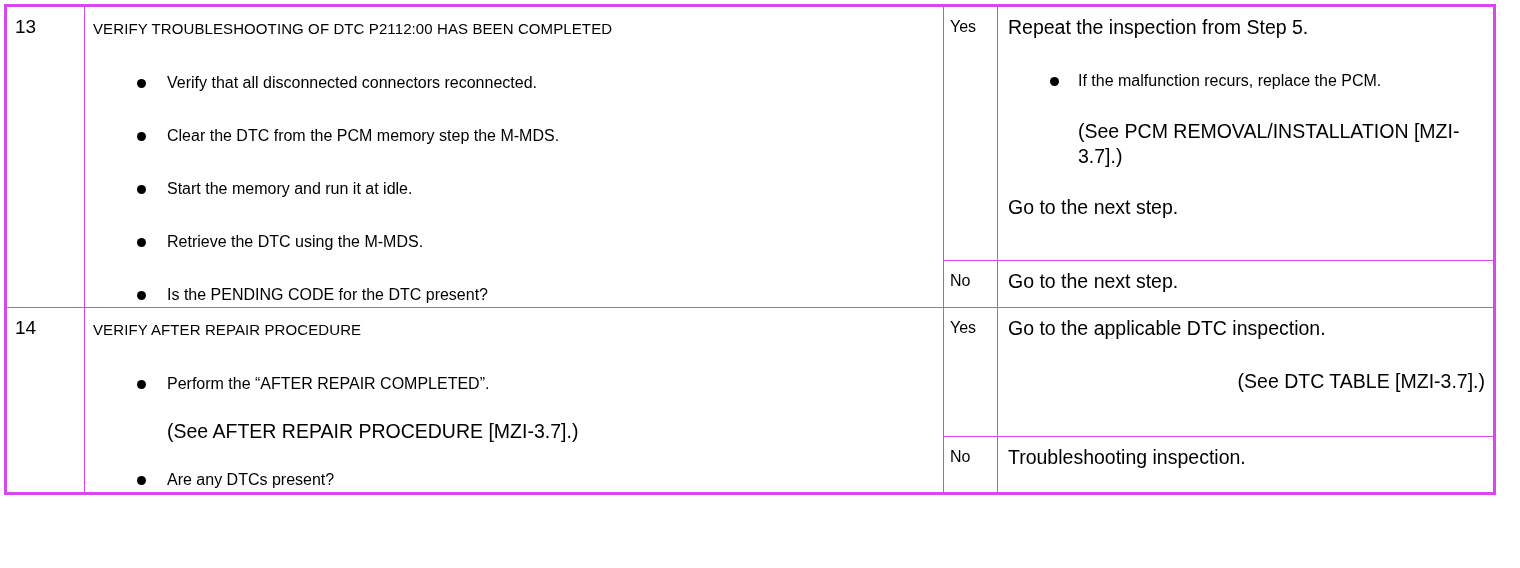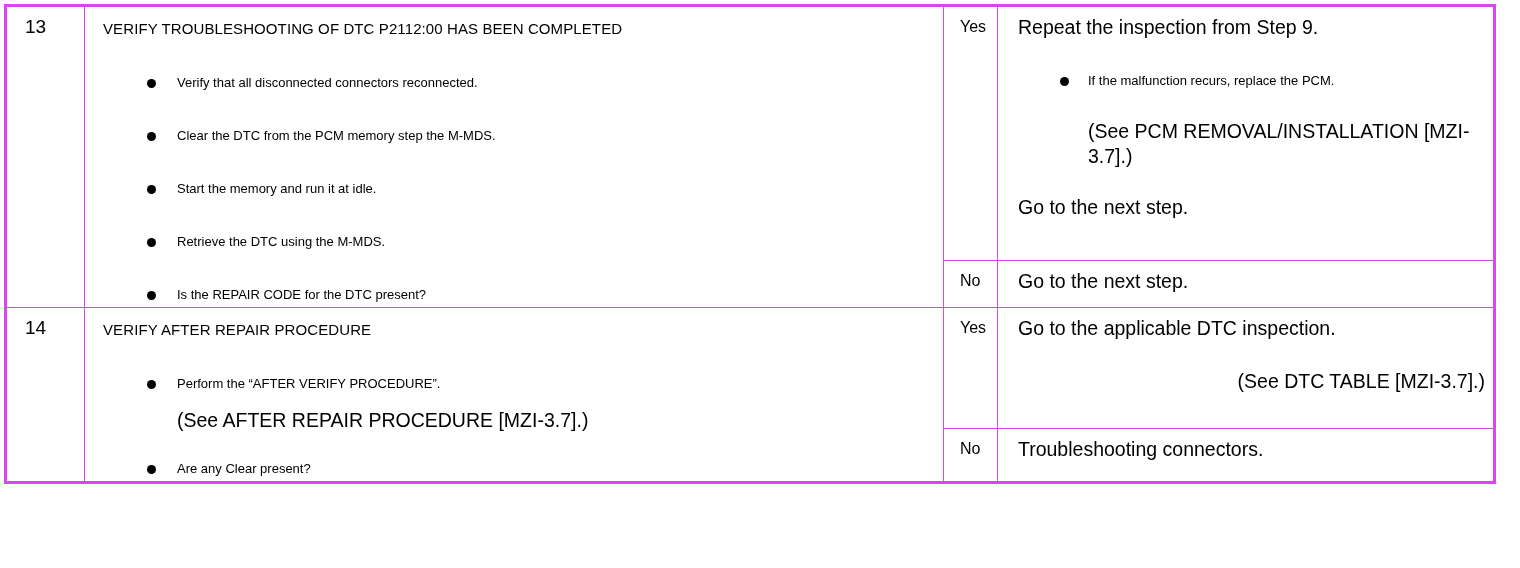--- a/index.html
+++ b/index.html
@@ -29,21 +29,20 @@
     top: 4px;
     width: 1492px;
     border-collapse: collapse;
     table-layout: fixed;
     background: #ffffff;
   }
 
   table.dtc-table,
   table.dtc-table td {
     border: 1px solid #d946ef;
-    padding-left: 10px;
   }
 
   table.dtc-table {
     border-width: 3px;
   }
 
   td {
     vertical-align: top;
     padding: 0;
     background: #ffffff;
@@ -77,21 +76,21 @@
   }
 
   .bullets {
     list-style: none;
     margin: 0;
     padding: 0;
   }
 
   .bullets li {
     position: relative;
-    font-size: 13px;
+    font-size: 16px;
     line-height: 25px;
     margin: 0;
     padding: 0 8px 0 82px;
   }
 
   .bullets li .dot {
     position: absolute;
     left: 52px;
     top: 9px;
     width: 9px;
@@ -101,21 +100,21 @@
   }
 
   
   .body-cell .bullets li { margin-top: 28px; }
   .body-cell .bullets li.tight { margin-top: 23px; }
 
   .sub-note {
     font-size: 19.5px;
     line-height: 25px;
     padding: 0 8px 0 82px;
-    margin-top: 12px;
+    margin-top: 23px;
   }
 
   
   .act-cell .lead {
     font-size: 19.5px;
     line-height: 25px;
     padding: 8px 8px 0 10px;
   }
 
   .act-cell .bullets li {
@@ -180,31 +179,31 @@
             <li>
               <span class="dot"></span>
               <span>Start the memory and run it at idle.</span>
             </li>
             <li>
               <span class="dot"></span>
               <span>Retrieve the DTC using the M-MDS.</span>
             </li>
             <li>
               <span class="dot"></span>
-              <span>Is the REPAIR CODE for the DTC present?</span>
+              <span>Is the PENDING CODE for the DTC present?</span>
             </li>
           </ul>
         </td>
 
         <td class="yn-cell">
           <div class="yn-label">Yes</div>
         </td>
 
         <td class="act-cell">
-          <div class="lead">Repeat the inspection from Step 9.</div>
+          <div class="lead">Repeat the inspection from Step 5.</div>
           <ul class="bullets">
             <li>
               <span class="dot"></span>
               <span>If the malfunction recurs, replace the PCM.</span>
             </li>
           </ul>
           <div class="sub-note">(See PCM REMOVAL/INSTALLATION [MZI-3.7].)</div>
           <div class="tail">Go to the next step.</div>
         </td>
       </tr>
@@ -222,47 +221,47 @@
 
         <td class="step-cell" rowspan="2">
           <div class="step-num">14</div>
         </td>
 
         <td class="body-cell" rowspan="2">
           <div class="cell-title">VERIFY AFTER REPAIR PROCEDURE</div>
           <ul class="bullets">
             <li>
               <span class="dot"></span>
-              <span>Perform the “AFTER VERIFY PROCEDURE”.</span>
+              <span>Perform the “AFTER REPAIR COMPLETED”.</span>
             </li>
           </ul>
           <div class="sub-note">(See AFTER REPAIR PROCEDURE [MZI-3.7].)</div>
           <ul class="bullets">
             <li class="tight">
               <span class="dot"></span>
-              <span>Are any Clear present?</span>
+              <span>Are any DTCs present?</span>
             </li>
           </ul>
         </td>
 
         <td class="yn-cell">
           <div class="yn-label">Yes</div>
         </td>
 
         <td class="act-cell">
           <div class="act-line">Go to the applicable DTC inspection.</div>
           <div class="act-line second">(See DTC TABLE [MZI-3.7].)</div>
         </td>
       </tr>
 
       <tr>
         <td class="yn-cell">
           <div class="yn-label">No</div>
         </td>
         <td class="act-cell">
-          <div class="act-line">Troubleshooting connectors.</div>
+          <div class="act-line">Troubleshooting inspection.</div>
         </td>
       </tr>
 
     </tbody>
   </table>
 
 </div>
 
 </body></html>

